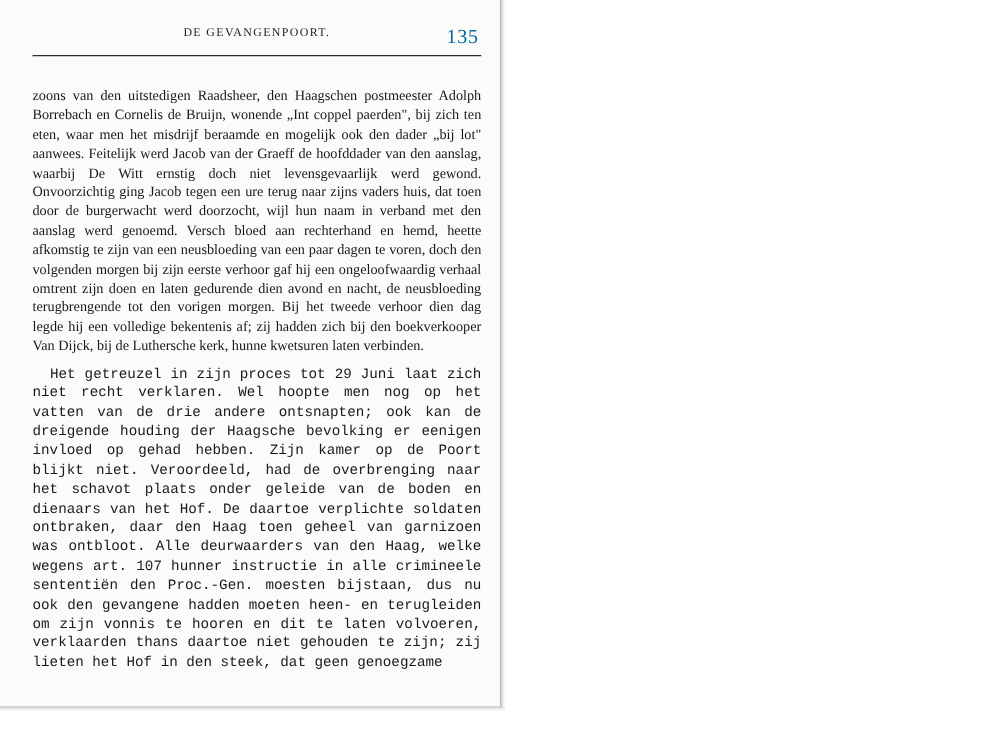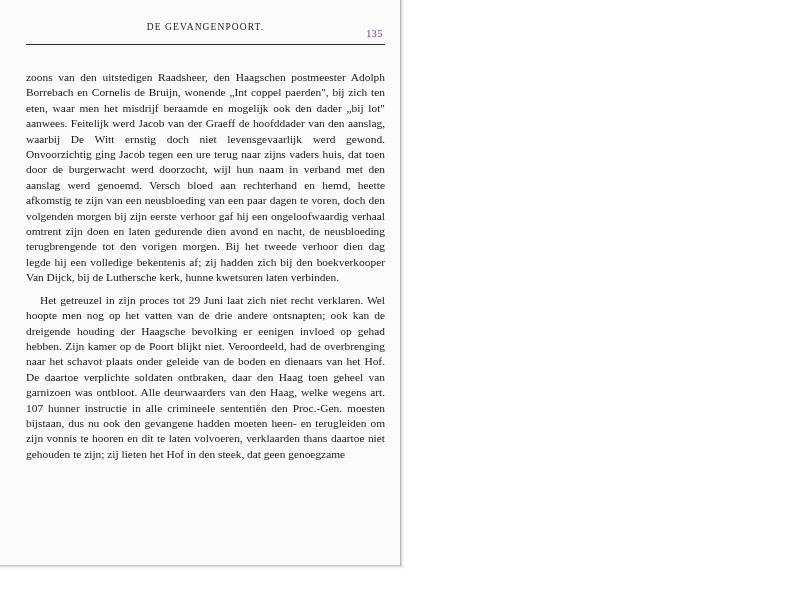--- a/index.html
+++ b/index.html
@@ -48,23 +48,23 @@
     letter-spacing: 1.1px;
     color: #1b1b1b;
     text-transform: uppercase;
     white-space: nowrap;
   }
   .page-number {
     position: absolute;
     right: 2px;
     bottom: -1px;
     font-family: "Liberation Serif", serif;
-    font-size: 10px;
+    font-size: 16px;
     letter-spacing: 0.6px;
-    color: #6d28d9;
+    color: #0369a1;
   }
   .rule {
     margin-top: 6px;
     border-top: 1.4px solid #2a2a2a;
     width: 100%;
   }
   .body-text {
     margin-top: 25px;
     width: 100%;
   }
@@ -77,20 +77,21 @@
     text-justify: inter-word;
     margin: 0;
     -webkit-hyphens: none;
     hyphens: none;
   }
   .para + .para {
     margin-top: 7px;
   }
   .para.indent {
     text-indent: 14px;
+    font-family: Liberation Mono, monospace;
   }
   .scan-shadow {
     position: absolute;
     left: 401px;
     top: 0;
     width: 3px;
     height: 566px;
     background: linear-gradient(to right, rgba(0,0,0,0.16), rgba(0,0,0,0));
   }
   .scan-bottom-shadow {

